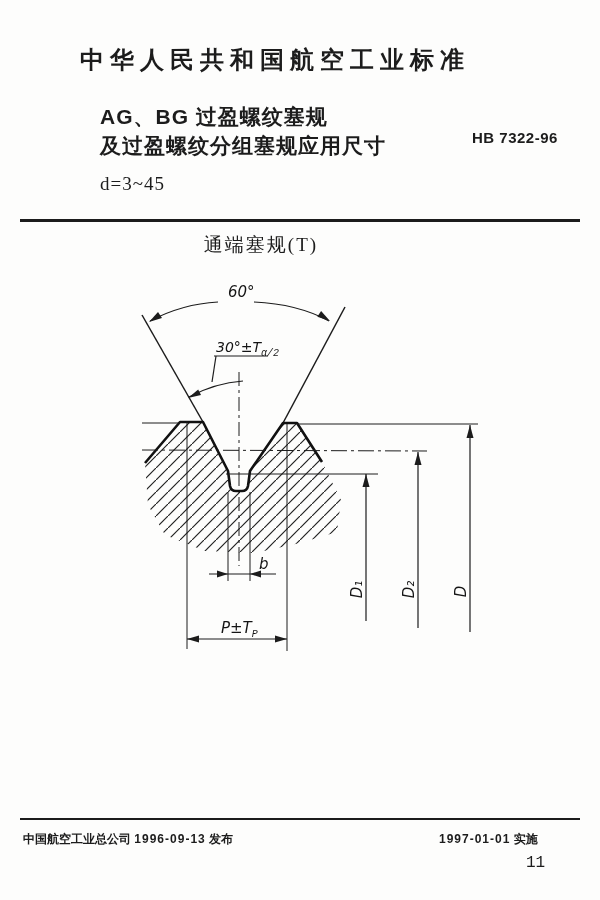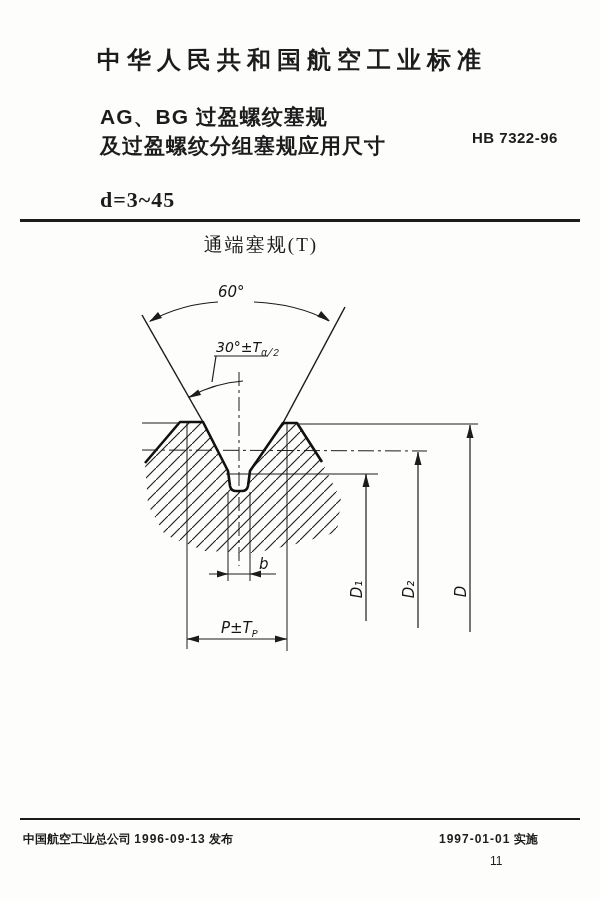--- a/index.html
+++ b/index.html
@@ -4,47 +4,47 @@
 <style>
   html,body{margin:0;padding:0;background:#e8e8e6;}
   .page{
     position:relative;width:600px;height:900px;margin:0 auto;
     background:#fdfdfc;color:#1c1c1c;overflow:hidden;
     font-family:"Liberation Sans",sans-serif;
   }
   .abs{position:absolute;}
   .std-header{
     left:0;top:44px;width:550px;text-align:center;
-    font-size:24px;font-weight:bold;letter-spacing:6px;white-space:nowrap;margin-left:17px;
+    font-size:24px;font-weight:bold;letter-spacing:6px;white-space:nowrap;
   }
   .title-block{left:100px;top:102px;width:300px;text-align:left;}
   .title-line{font-size:21px;font-weight:bold;line-height:29px;letter-spacing:1px;}
   .std-number{left:472px;top:129px;font-size:15px;font-weight:bold;letter-spacing:.5px;}
   .d-range{
-    margin-top:27px;font-family:"Liberation Serif",serif;
-    font-size:22px;font-weight:bold;letter-spacing:1px;
+    margin-top:13px;font-family:"Liberation Serif",serif;
+    font-size:19px;font-weight:normal;letter-spacing:1px;
   }
   .rule{left:20px;width:560px;height:2.5px;background:#1c1c1c;}
   .caption{
     left:161px;top:232px;width:200px;text-align:center;
     font-family:"Liberation Serif",serif;font-size:19px;letter-spacing:2px;
   }
   svg.diagram{left:0;top:0;}
   .dim-label{
     position:absolute;font-family:"DejaVu Sans",sans-serif;font-style:italic;
     font-size:14px;color:#141414;white-space:nowrap;line-height:1;
   }
   .dim-label sub{font-size:10px;font-style:italic;font-family:Liberation Mono, monospace;}
   .rot{transform:rotate(-90deg);transform-origin:center center;text-align:center;}
   .footer-line{top:831px;font-size:12px;font-weight:bold;white-space:nowrap;}
   .footer-left{left:23px;}
   .footer-right{left:439px;}
   .footer-line .date{letter-spacing:1px;}
   .page-num{
-    left:490px;top:854px;font-family:Liberation Sans, sans-serif;font-size:12px;
+    left:526px;top:854px;font-family:Liberation Mono, monospace;font-size:16px;
   }
 </style>
 </head>
 <body>
 
 <div class="page">
 
   <div class="abs std-header">中华人民共和国航空工业标准</div>
 
   <div class="abs title-block">
@@ -106,21 +106,21 @@
     <polygon points="287,639 275,635.5 275,642.5" fill="#1c1c1c"></polygon>
 
     <line x1="366" y1="474" x2="366" y2="621" stroke="#1c1c1c" stroke-width="1.2"></line>
     <polygon points="366,474 362.5,487 369.5,487" fill="#1c1c1c"></polygon>
     <line x1="418" y1="452" x2="418" y2="628" stroke="#1c1c1c" stroke-width="1.2"></line>
     <polygon points="418,452 414.5,465 421.5,465" fill="#1c1c1c"></polygon>
     <line x1="470" y1="425" x2="470" y2="632" stroke="#1c1c1c" stroke-width="1.2"></line>
     <polygon points="470,425 466.5,438 473.5,438" fill="#1c1c1c"></polygon>
   </svg>
 
-  <span class="dim-label" style="left:218px;top:285px;font-size:15px;">60°</span>
+  <span class="dim-label" style="left:228px;top:285px;font-size:15px;">60°</span>
 
   <span class="dim-label" style="left:216px;top:340px;"><span>30°±T</span><sub>α/2</sub></span>
 
   <span class="dim-label" style="left:259px;top:557px;font-size:15px;">b</span>
 
   <span class="dim-label" style="left:221px;top:621px;font-size:15px;"><span>P±T</span><sub>P</sub></span>
 
   <span class="dim-label rot" style="left:342px;top:582px;width:30px;font-size:15px;">D₁</span>
   <span class="dim-label rot" style="left:394px;top:582px;width:30px;font-size:15px;">D₂</span>
   <span class="dim-label rot" style="left:446px;top:584px;width:30px;font-size:15px;">D</span>

